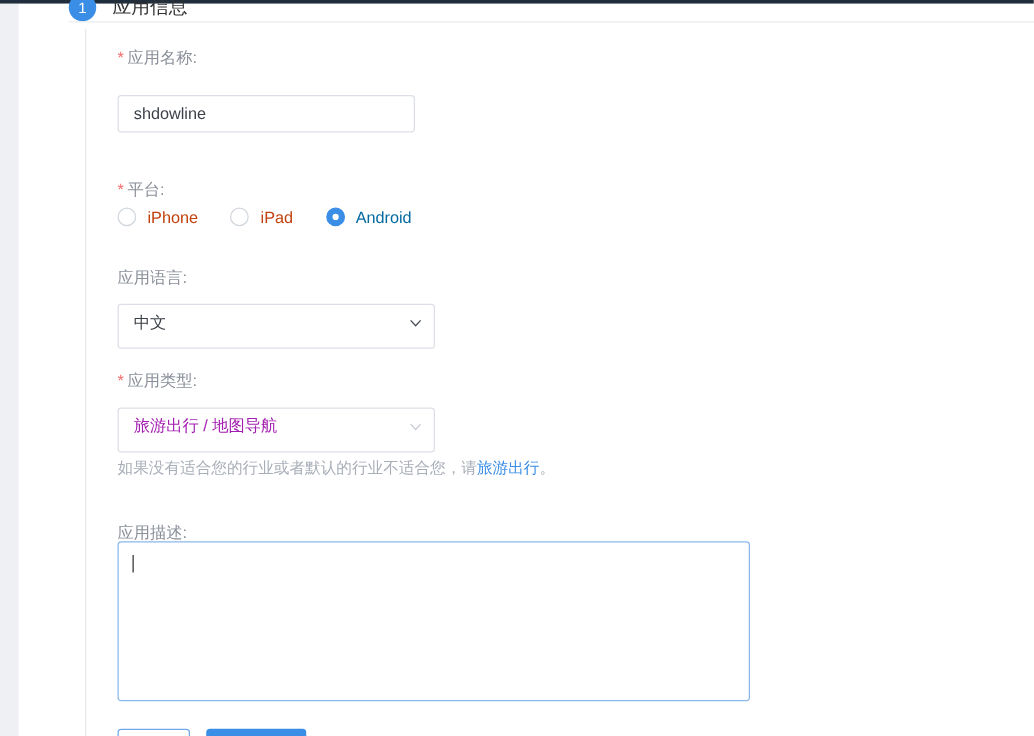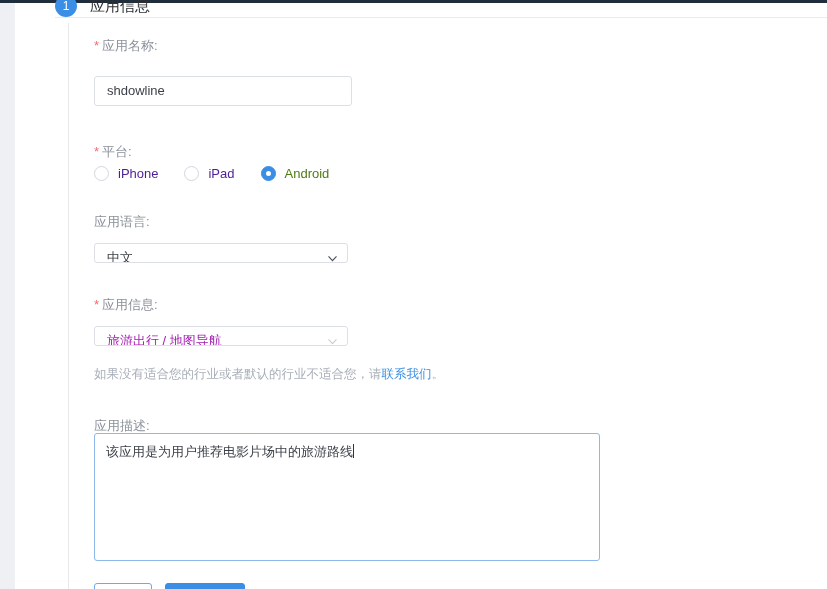--- a/index.html
+++ b/index.html
@@ -100,38 +100,38 @@
     line-height: 18px;
     white-space: nowrap;
   }
   .req-star {
     color: #f56c6c;
     margin-right: 3px;
   }
 
   .textbox {
     box-sizing: border-box;
-    width: 258px;
+    width: 238px;
     height: 30px;
     border: 1px solid #dcdfe6;
     border-radius: 3px;
     background: #ffffff;
     font-size: 13px;
     color: #3b3f47;
     padding: 0 12px;
     line-height: 28px;
     white-space: nowrap;
     overflow: hidden;
   }
 
   .selectbox {
     position: relative;
     box-sizing: border-box;
     width: 254px;
-    height: 20px;
+    height: 36px;
     border: 1px solid #dcdfe6;
     border-radius: 3px;
     background: #ffffff;
     font-size: 13px;
     color: #3b3f47;
     padding: 0 30px 0 12px;
     line-height: 28px;
     white-space: nowrap;
     overflow: hidden;
   }
@@ -172,24 +172,24 @@
   .radio-dot.checked::after {
     content: "";
     position: absolute;
     left: 4px; top: 4px;
     width: 5px; height: 5px;
     border-radius: 50%;
     background: #ffffff;
   }
   .radio-label {
     font-size: 13px;
-    color: #4c1d95;
-    white-space: nowrap;
-  }
-  .radio-item.checked .radio-label { color: #4d7c0f; text-align: center; }
+    color: #c2410c;
+    white-space: nowrap;
+  }
+  .radio-item.checked .radio-label { color: #0369a1; text-align: center; }
 
   
   .hint {
     font-size: 12.5px;
     color: #a9aeb8;
     line-height: 17px;
     white-space: nowrap;
   }
   .hint a {
     color: #3a8ee6;
@@ -300,41 +300,41 @@
         <span>中文</span>
         <span class="chev">
           <svg width="11" height="11" viewBox="0 0 11 11">
               <path d="M1.5 3.3 L5.5 7.6 L9.5 3.3" fill="none" stroke="#4a4f57" stroke-width="1.1"></path>
             </svg>
         </span>
       </div>
     </div>
 
     <div class="field" style="top:259px;">
-      <div class="label"><span class="req-star">*</span><span>应用信息:</span></div>
+      <div class="label"><span class="req-star">*</span><span>应用类型:</span></div>
     </div>
     <div class="field" style="top:289px;">
       <div class="selectbox disabled">
         <span>旅游出行 / 地图导航</span>
         <span class="chev">
           <svg width="11" height="11" viewBox="0 0 11 11">
               <path d="M1.5 3.3 L5.5 7.6 L9.5 3.3" fill="none" stroke="#c8ccd4" stroke-width="1.1"></path>
             </svg>
         </span>
       </div>
     </div>
     <div class="field" style="top:329px;">
-      <div class="hint"><span>如果没有适合您的行业或者默认的行业不适合您，请</span><a href="#">联系我们</a><span>。</span></div>
+      <div class="hint"><span>如果没有适合您的行业或者默认的行业不适合您，请</span><a href="#">旅游出行</a><span>。</span></div>
     </div>
 
     <div class="field" style="top:380px;">
       <div class="label">应用描述:</div>
     </div>
     <div class="field" style="top:396px;">
-      <div class="textarea" placeholder="请输入应用描述"><span class="ta-text">该应用是为用户推荐电影片场中的旅游路线</span><span class="caret"></span></div>
+      <div class="textarea" placeholder="请输入应用描述"><span class="caret"></span></div>
     </div>
 
     <div class="btn-row">
       <div class="btn btn-default">取消</div>
       <div class="btn btn-primary">下一步</div>
     </div>
 
   </div>
 </div>
 

